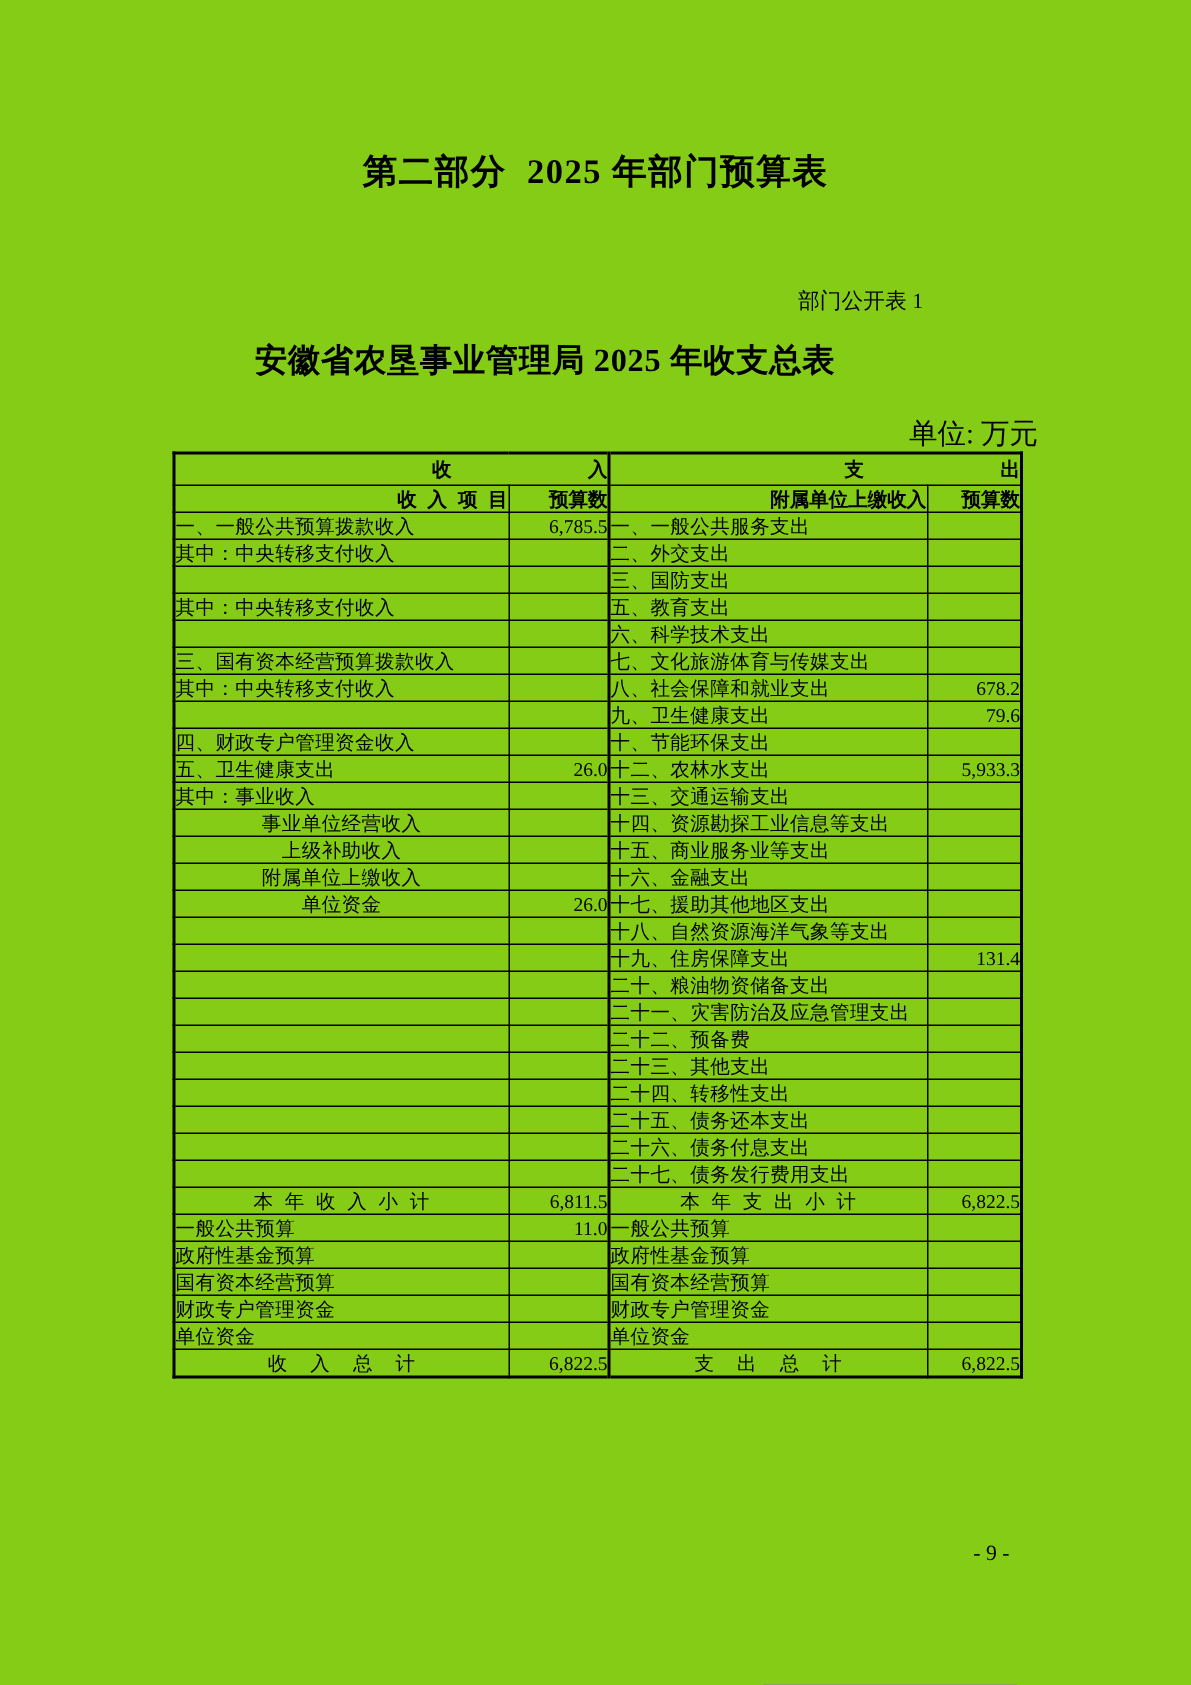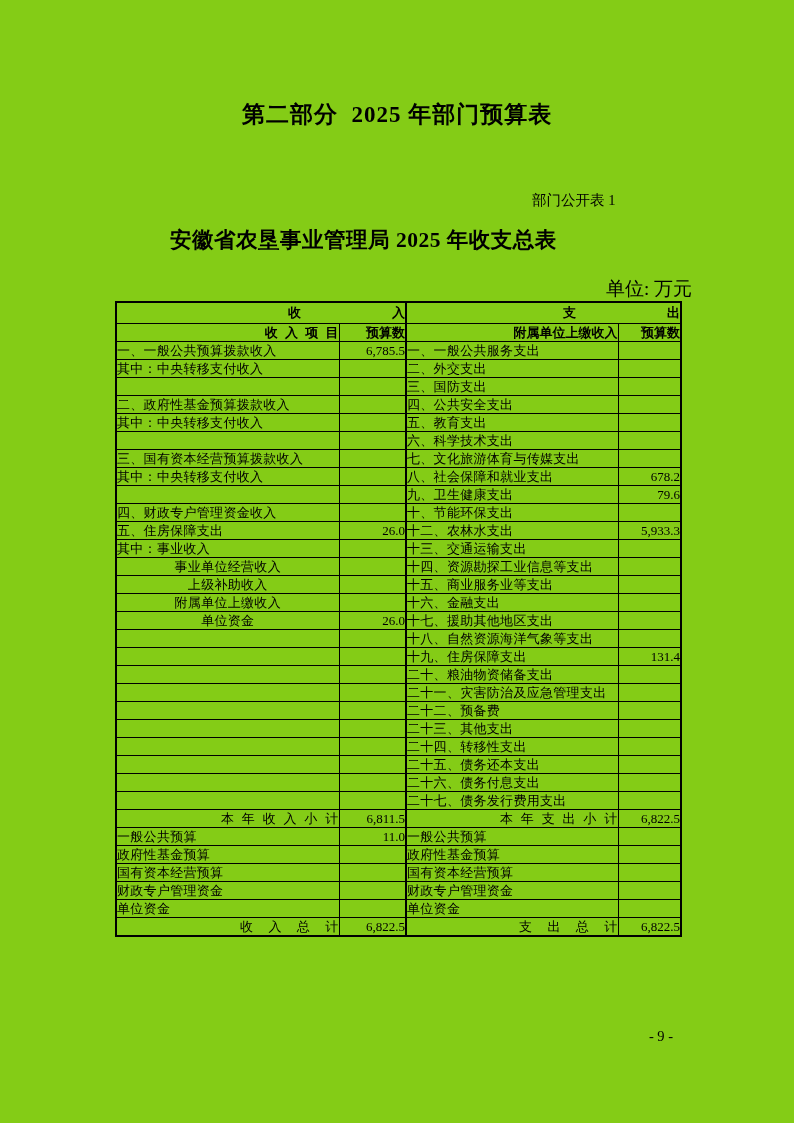--- a/index.html
+++ b/index.html
@@ -75,21 +75,21 @@
   }
   #budget-table tr > *:nth-child(3) { border-left: 2px solid #000; }
   #budget-table tr.r1 > *:nth-child(2) { border-left: 2px solid #000; }
   #budget-table tr.r1 > th { height: 21px; line-height: 20px; }
   #budget-table th { font-weight: bold; text-align: right; word-spacing: 4px; }
   td.item { text-align: left; padding-left: 5px; letter-spacing: 0.3px; }
   td.num  { text-align: right; padding-right: 4px; }
   td.ind1 { padding-left: 30px; }
   td.ind2 { padding-left: 50px; }
   td.ind3 { text-align: center; padding-left: 58px; margin-top: 20px; }
-  td.ctr  { text-align: right; padding-left: 0; word-spacing: 4px; }
+  td.ctr  { text-align: center; padding-left: 0; word-spacing: 4px; }
   tr.boldrow td { font-weight: bold; }
   .page-number {
     position: absolute;
     top: 1028px;
     left: 611px;
     width: 100px;
     text-align: center;
     font-size: 14.5px;
     white-space: pre;
   }
@@ -137,26 +137,20 @@
     <td class="item">二、外交支出</td>
     <td class="num"></td>
   </tr>
         <tr>
     <td class="item"></td>
     <td class="num"></td>
     <td class="item">三、国防支出</td>
     <td class="num"></td>
   </tr>
         <tr>
-    <td class="item">二、政府性基金预算拨款收入</td>
-    <td class="num"></td>
-    <td class="item">四、公共安全支出</td>
-    <td class="num"></td>
-  </tr>
-        <tr>
     <td class="item ind2">其中：中央转移支付收入</td>
     <td class="num"></td>
     <td class="item">五、教育支出</td>
     <td class="num"></td>
   </tr>
         <tr>
     <td class="item"></td>
     <td class="num"></td>
     <td class="item">六、科学技术支出</td>
     <td class="num"></td>
@@ -179,21 +173,21 @@
     <td class="item">九、卫生健康支出</td>
     <td class="num">79.6</td>
   </tr>
         <tr>
     <td class="item">四、财政专户管理资金收入</td>
     <td class="num"></td>
     <td class="item">十、节能环保支出</td>
     <td class="num"></td>
   </tr>
         <tr>
-    <td class="item">五、住房保障支出</td>
+    <td class="item">五、卫生健康支出</td>
     <td class="num">26.0</td>
     <td class="item">十二、农林水支出</td>
     <td class="num">5,933.3</td>
   </tr>
         <tr>
     <td class="item ind2">其中：事业收入</td>
     <td class="num"></td>
     <td class="item">十三、交通运输支出</td>
     <td class="num"></td>
   </tr>

